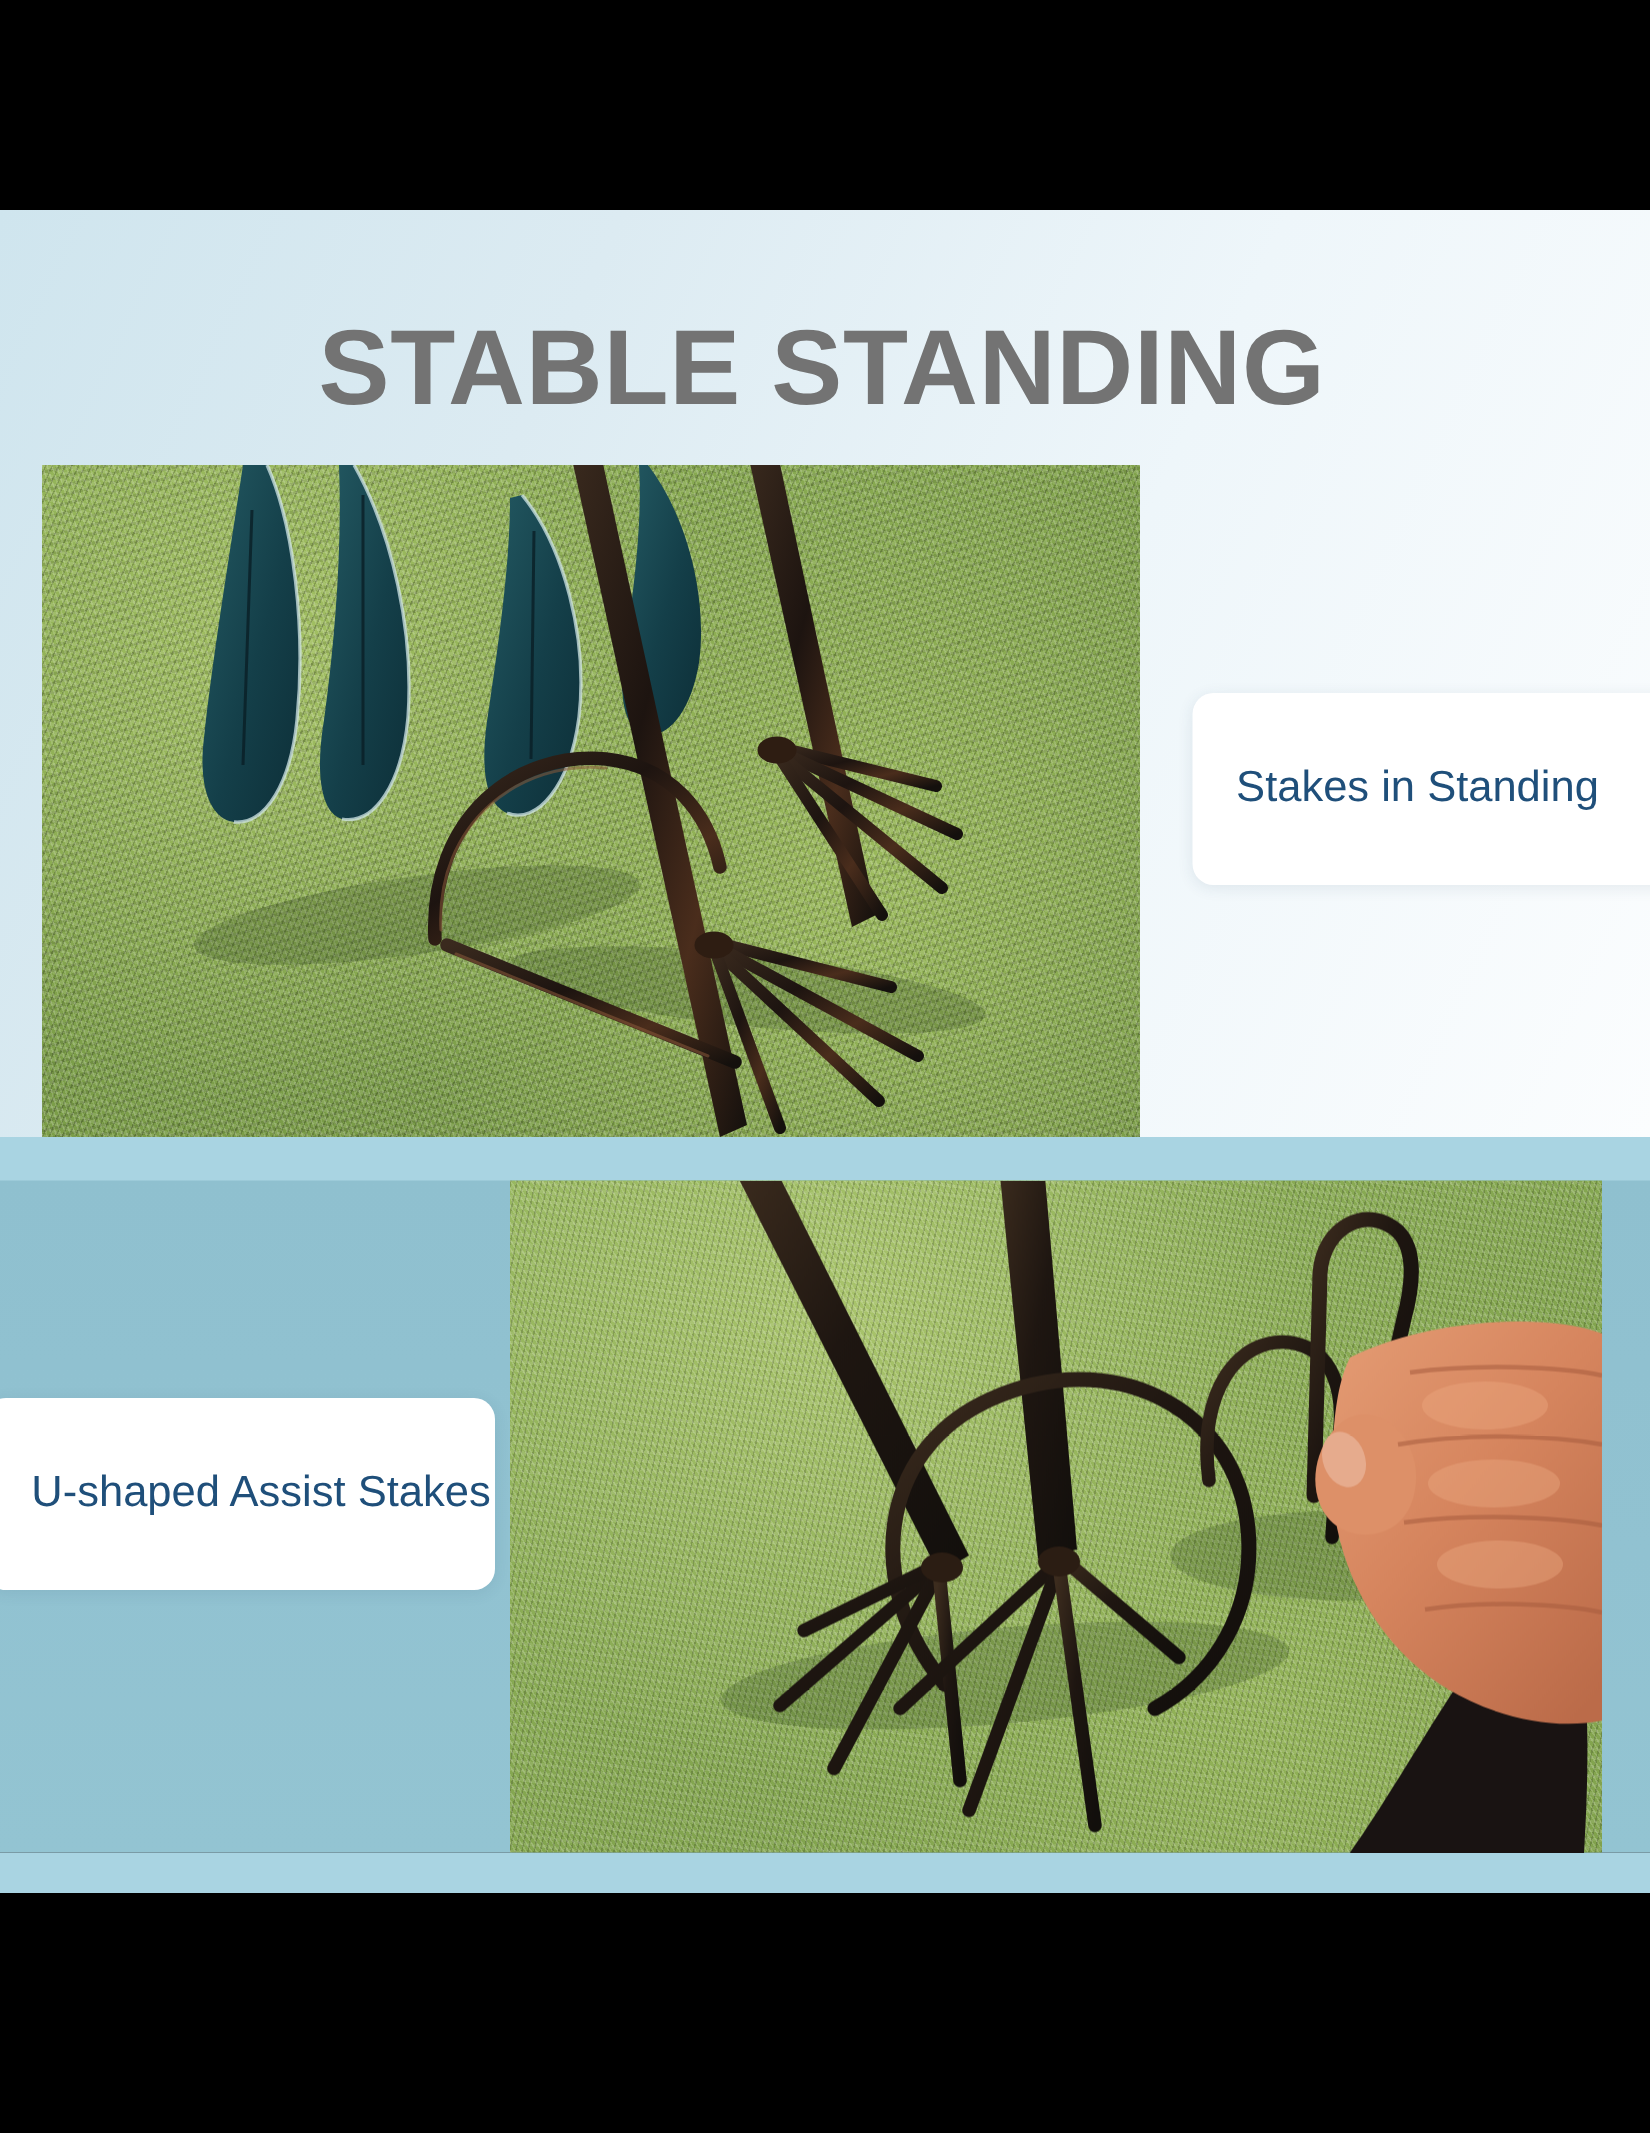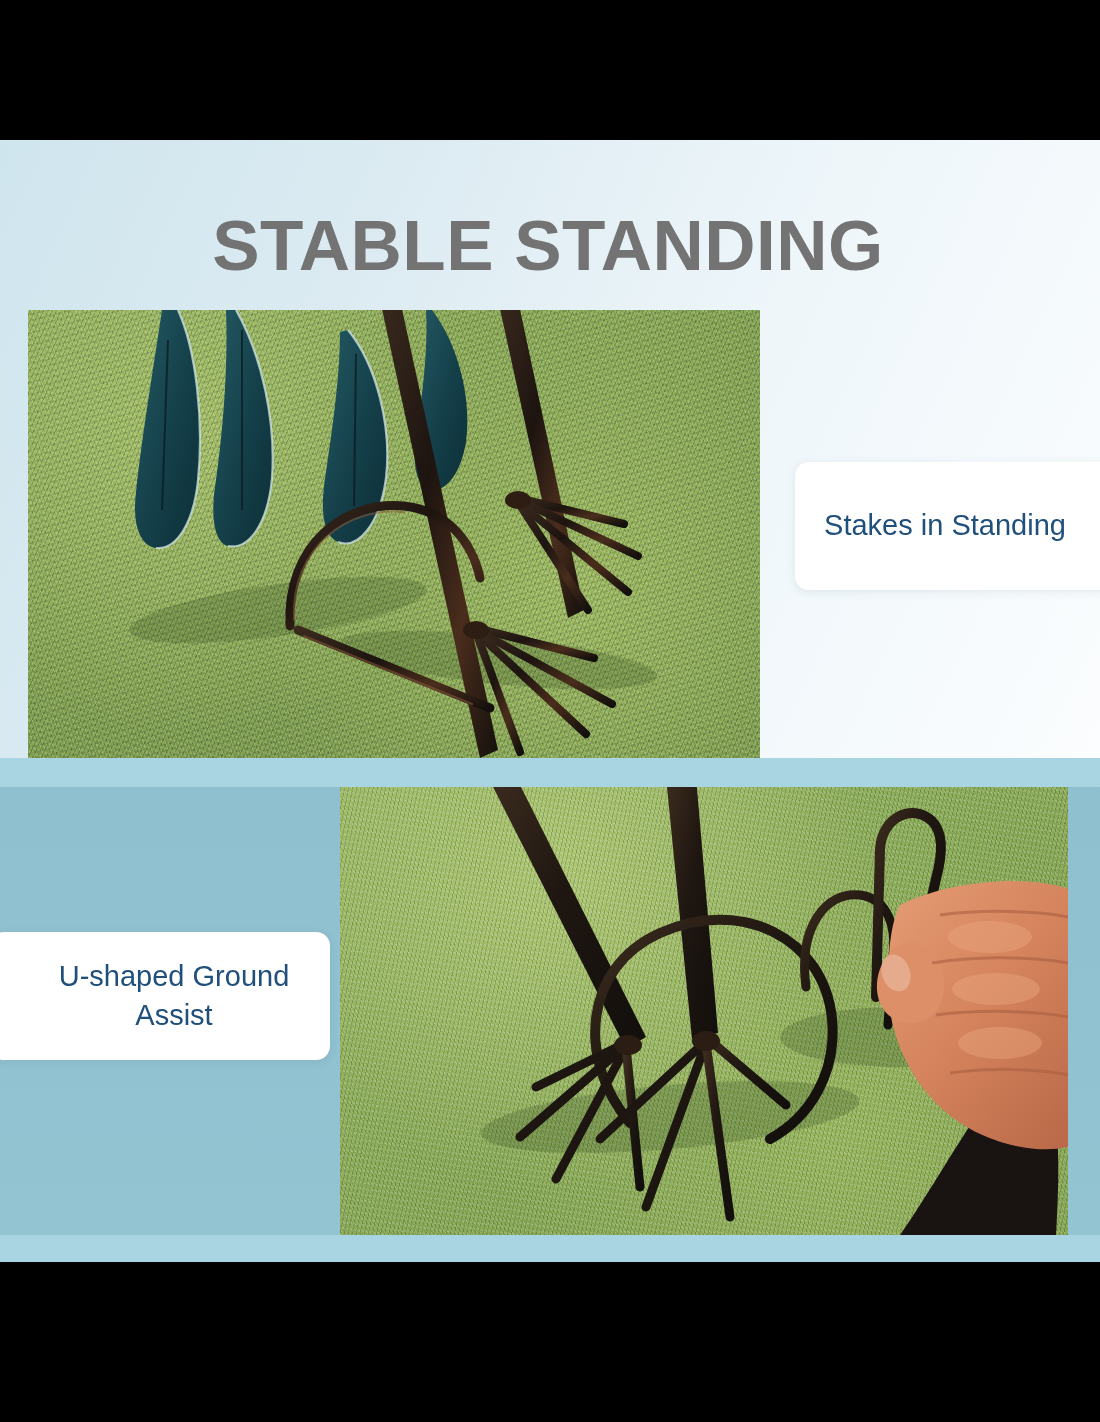--- a/index.html
+++ b/index.html
@@ -319,19 +319,19 @@
 
         <ellipse cx="556" cy="186" rx="14" ry="19" fill="#e8b296" opacity="0.8" transform="rotate(-20 556 186)"></ellipse>
       </g>
     </svg>
   </div>
 
   <div class="callout callout-1">
     <span>Stakes in Standing</span>
   </div>
   <div class="callout callout-2">
-    <span>U-shaped Ground Assist</span>
+    <span>U-shaped Assist Stakes</span>
   </div>
 
   <div class="bar-top"></div>
   <div class="bar-bottom"></div>
 
 </div>
 
 </body></html>

